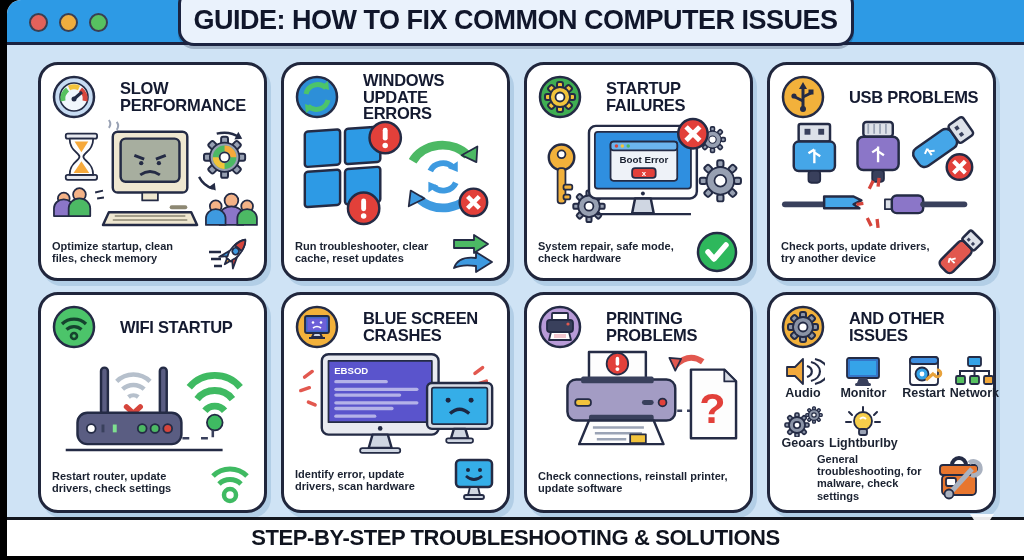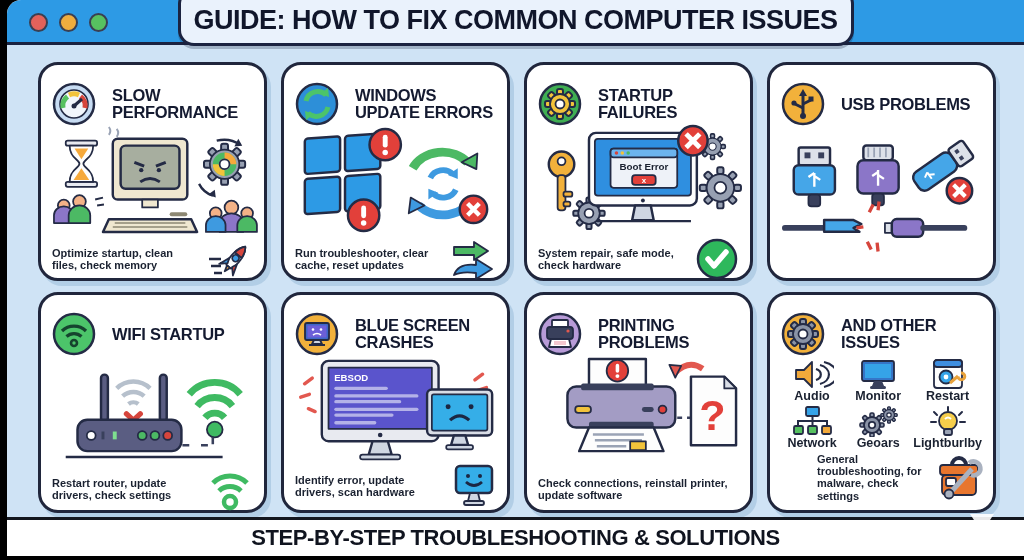--- a/index.html
+++ b/index.html
@@ -18,33 +18,33 @@
     border-radius:16px; display:flex; align-items:flex-end; justify-content:center;
     padding-bottom:7px; box-shadow:0 3px 0 rgba(20,30,60,.25); }
   .titlebox h1 { font-size:27px; font-weight:bold; color:#10162b; letter-spacing:-.5px; white-space:nowrap; }
 
   
   .cards { position:absolute; left:31px; top:62px; display:grid;
     grid-template-columns:repeat(4,229px); grid-template-rows:219px 221px; gap:11px 14px; }
   .card { background:#fff; border:3px solid #20263c; border-radius:20px;
     box-shadow:4px 5px 0 rgba(150,185,215,.5); padding:9px 11px 8px 11px;
     display:flex; flex-direction:column; position:relative; }
-  .card-head { display:flex; align-items:center; gap:16px; min-height:46px;margin-top:7px; }
+  .card-head { display:flex; align-items:center; gap:24px; min-height:46px; }
   .badge { flex:0 0 44px; width:44px; height:44px; }
   .card-head h2 { font-size:16.5px; line-height:1.02; font-weight:bold;
     color:#141a30; letter-spacing:-.3px; }
   .art { flex:1; display:flex; align-items:center; justify-content:center; overflow:visible; }
   .art svg { width:100%; height:100%; overflow:visible; }
   .cap { display:flex; align-items:center; gap:6px; min-height:44px; }
   .cap p { flex:1; font-size:11px; line-height:1.12; font-weight:bold; color:#1a2130; }
   .cap .side { flex:0 0 auto; width:46px; height:44px; }
   .cap .side svg { width:100%; height:100%; overflow:visible; }
 
   
-  .mini-grid { flex:1; display:grid; grid-template-columns:repeat(3,1fr);
+  .mini-grid { flex:1; display:grid; grid-template-columns:repeat(4,1fr);
     grid-template-rows:1fr 1fr; gap:2px 4px; padding:2px 0; }
   .mini { display:flex; flex-direction:column; align-items:center; justify-content:flex-end; }
   .mini svg { width:44px; height:31px; }
   .mini span { font-size:12.5px; font-weight:bold; color:#1a2130; line-height:1.1; }
   .card-other .cap p { font-size:11px;margin-left:36px; }
 
   
   .footer { position:absolute; left:0; right:0; bottom:0; height:39px;
     background:#ffffff; border-top:3px solid #14171f; display:flex;
     align-items:center; justify-content:center; }
@@ -395,20 +395,34 @@
           <g>
             <path d="M4,86 h40" stroke="#39405c" stroke-width="6" stroke-linecap="round"></path>
             <path d="M44,78 h30 l8,4 l-8,4 l6,4 l-36,0 Z" fill="#45a6e8" class="ln"></path>
             <rect x="106" y="81" width="9" height="10" fill="#dde1e9" class="thin"></rect>
             <rect x="113" y="77" width="32" height="18" rx="5" fill="#8b76c8" class="ln"></rect>
             <path d="M145,86 h42" stroke="#39405c" stroke-width="6" stroke-linecap="round"></path>
             <path d="M90,70 l4,-8 M99,68 l1,-9 M88,100 l4,8 M98,101 l1,9 M84,85 l-7,1" stroke="#d6453c" stroke-width="3.4"></path>
           </g>
         </svg>
       </div>
+      <footer class="cap">
+        <p>Check ports, update drivers, try another device</p>
+        <span class="side">
+          <svg viewBox="0 0 46 44">
+            <g transform="translate(20,26) rotate(-45)">
+              <rect x="-18" y="-8" width="34" height="17" rx="5" fill="#e2584f" class="ln"></rect>
+              <rect x="16" y="-8" width="13" height="17" rx="2" fill="#dde1e9" class="ln"></rect>
+              <rect x="19" y="-4" width="3" height="3" fill="#39405c"></rect>
+                <rect x="19" y="2" width="3" height="3" fill="#39405c"></rect>
+              <path d="M-6,4 v-7 M-6,-3 l-4,2.5 M-6,-1 l4,2.5" stroke="#fff" stroke-width="1.8" fill="none"></path>
+            </g>
+          </svg>
+        </span>
+      </footer>
     </section>
 
     <section class="card">
       <header class="card-head">
         <span class="badge">
           <svg viewBox="0 0 44 44">
             <circle cx="22" cy="22" r="20" fill="#4cc46a" class="ln"></circle>
             <path d="M10,19 a17,17 0 0 1 24,0" fill="none" stroke="#15432e" stroke-width="3.2"></path>
             <path d="M14.5,24.5 a11,11 0 0 1 15,0" fill="none" stroke="#15432e" stroke-width="3.2"></path>
             <circle cx="22" cy="31" r="3" fill="none" stroke="#15432e" stroke-width="2.6"></circle>

